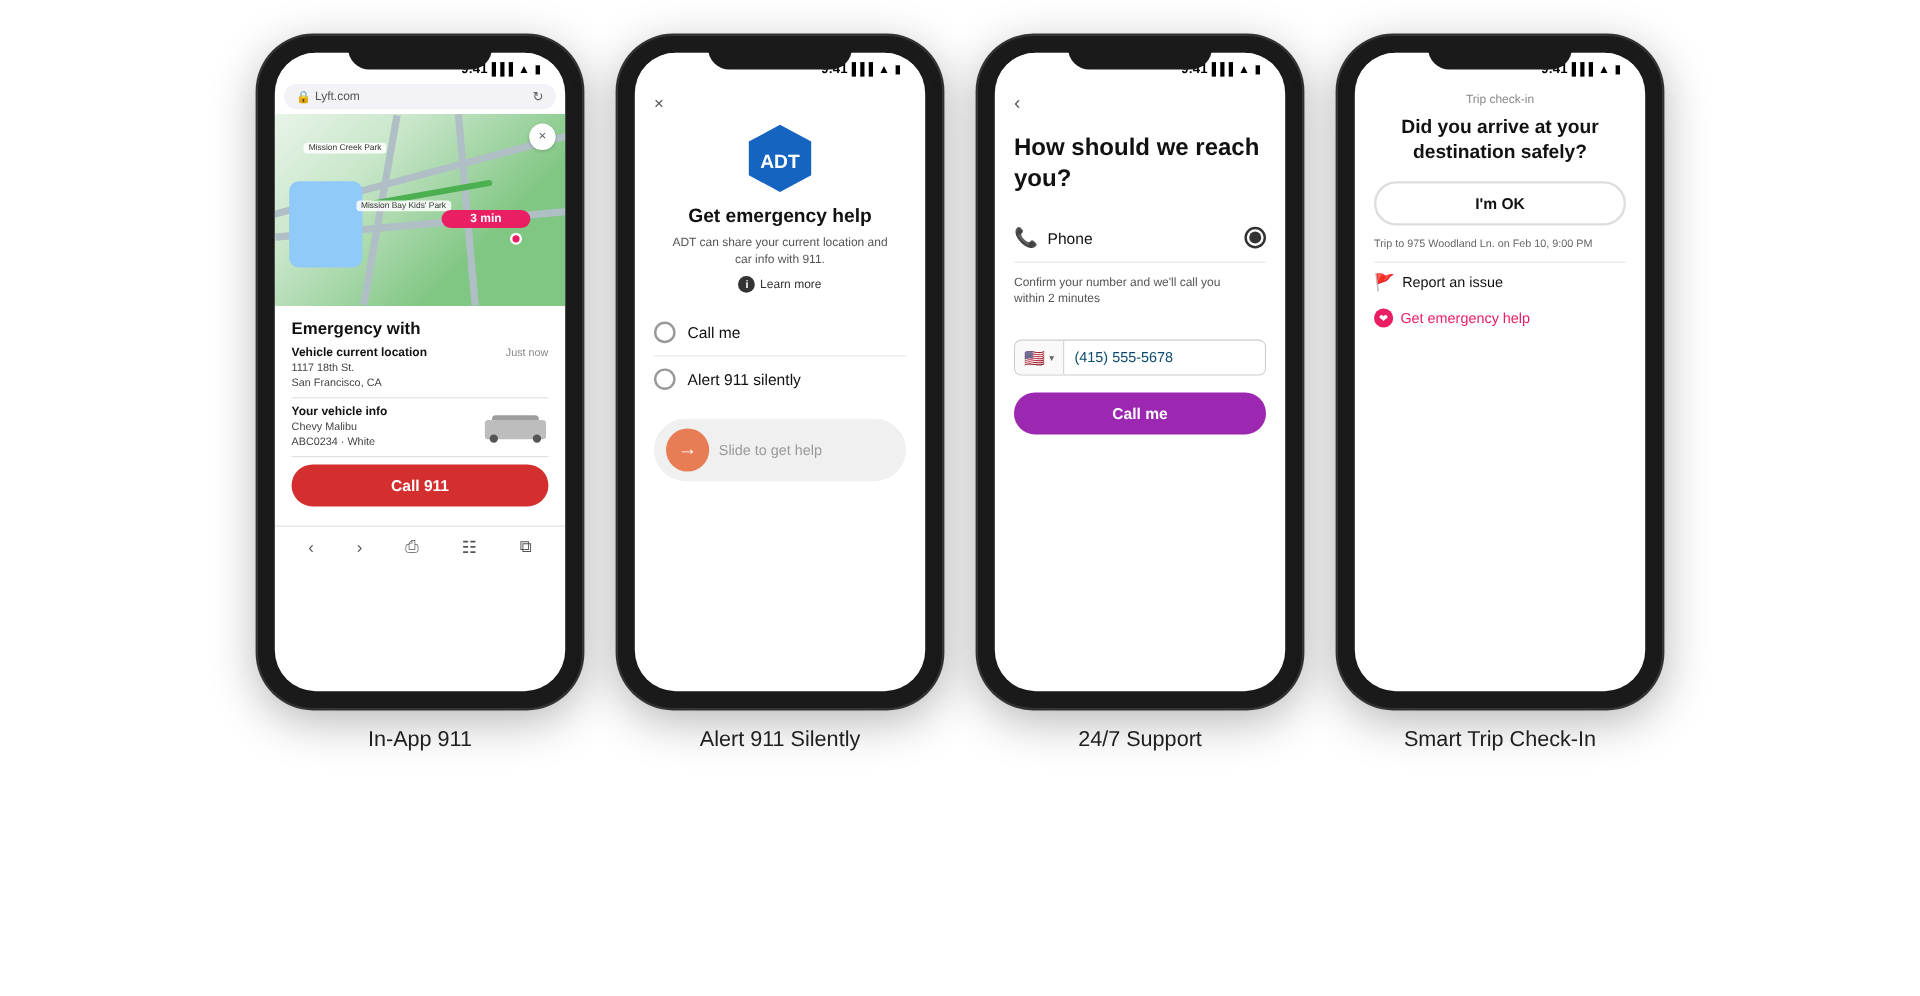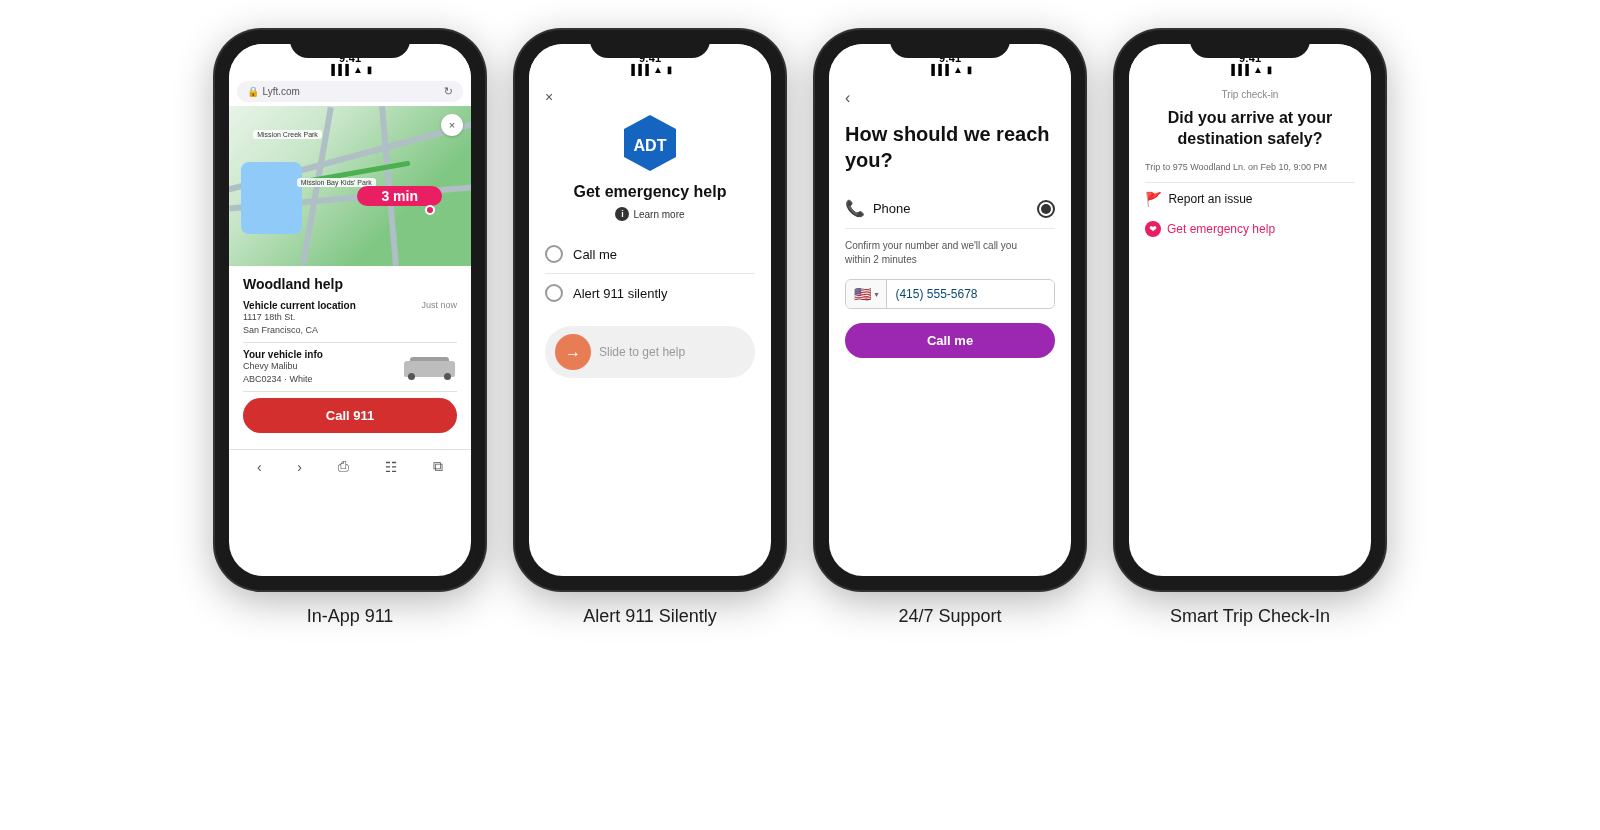--- a/index.html
+++ b/index.html
@@ -63,21 +63,20 @@
     }
     
     .status-bar {
       display: flex;
       justify-content: flex-end;
       align-items: center;
       padding: 8px 20px 4px;
       background: #fff;
       position: relative;
       z-index: 5;
-      flex-direction: column;
     }
     .status-time {
       font-size: 11px;
       font-weight: 600;
       color: #000;
     }
     .status-icons {
       display: flex;
       align-items: center;
       gap: 4px;
@@ -116,21 +115,21 @@
       width: 10px;
       height: 10px;
       background: #e91e63;
       border-radius: 50%;
       border: 2px solid white;
     }
     .map-badge {
       position: absolute;
       background: #e91e63;
       color: white;
-      font-size: 14px;
+      font-size: 10px;
       padding: 2px 24px;
       border-radius: 10px;
       font-weight: 600;
     }
     .close-btn-map {
       position: absolute;
       right: 8px;
       top: 8px;
       width: 22px;
       height: 22px;
@@ -379,21 +378,21 @@
       content: '';
       width: 10px;
       height: 10px;
       background: #333;
       border-radius: 50%;
     }
     .confirm-text {
       font-size: 10px;
       color: #555;
       line-height: 1.4;
-      margin: 10px 0 12px;
+      margin: 10px 0 26px;
     }
     .phone-input-row {
       display: flex;
       align-items: center;
       border: 1px solid #ccc;
       border-radius: 6px;
       overflow: hidden;
       margin-bottom: 14px;
     }
     .flag-selector {
@@ -586,21 +585,21 @@
           <div class="map-park-label" style="top:45%;left:28%;">Mission Bay Kids' Park</div>
 
           <div class="map-badge" style="right:12%;top:50%;">3 min</div>
 
           <div class="map-pin" style="right:15%;top:62%;"></div>
 
           <div class="close-btn-map">×</div>
         </div>
 
         <div class="emergency-panel">
-          <div class="emergency-title">Woodland help</div>
+          <div class="emergency-title">Emergency with</div>
           <div class="info-row">
             <div>
               <div class="info-label">Vehicle current location</div>
               <div class="info-sub">
                 1117 18th St.<br>San Francisco, CA
               </div>
             </div>
             <div class="info-timestamp">Just now</div>
           </div>
           <div class="divider-light"></div>
@@ -649,20 +648,21 @@
         <div class="screen2-content">
           <div class="close-x">×</div>
 
           <div class="adt-hex">
             <svg viewBox="0 0 60 60">
               <polygon points="30,2 56,16 56,44 30,58 4,44 4,16" fill="#1565c0"></polygon>
               <text x="50%" y="56%" dominant-baseline="middle" text-anchor="middle" fill="white" font-size="16" font-weight="900" font-family="Arial, sans-serif">ADT</text>
             </svg>
           </div>
           <div class="emergency-help-title">Get emergency help</div>
+          <div class="emergency-help-desc">ADT can share your current location and<br>car info with 911.</div>
           <div class="learn-more">
             <div class="learn-more-icon">i</div>
             <span>Learn more</span>
           </div>
 
           <div class="option-row">
             <div class="radio-circle"></div>
             <span class="option-label">Call me</span>
           </div>
           <div class="option-row" style="border-bottom:none;">
@@ -727,20 +727,21 @@
           <span class="status-time">9:41</span>
           <div class="status-icons">
             <span>▐▐▐</span>
             <span>▲</span>
             <span>▮</span>
           </div>
         </div>
         <div class="screen4-content">
           <div class="trip-checkin-label">Trip check-in</div>
           <div class="arrive-question">Did you arrive at your<br>destination safely?</div>
+          <div class="im-ok-btn">I'm OK</div>
 
           <div class="trip-info-text">Trip to 975 Woodland Ln. on Feb 10, 9:00 PM</div>
           <div class="report-row">
             <span class="report-icon">🚩</span>
             <span class="report-text">Report an issue</span>
           </div>
           <div class="emergency-row">
             <div class="emergency-heart">❤</div>
             <span class="emergency-text">Get emergency help</span>
           </div>

